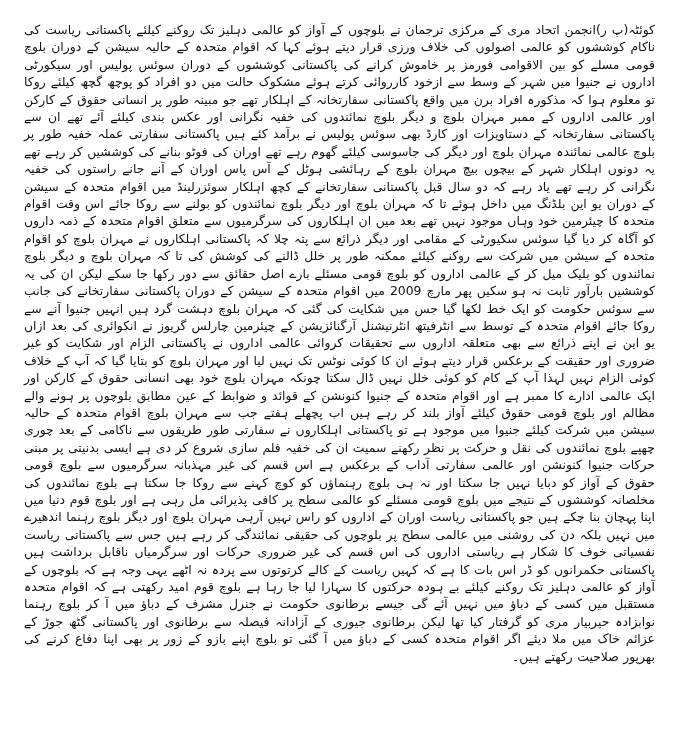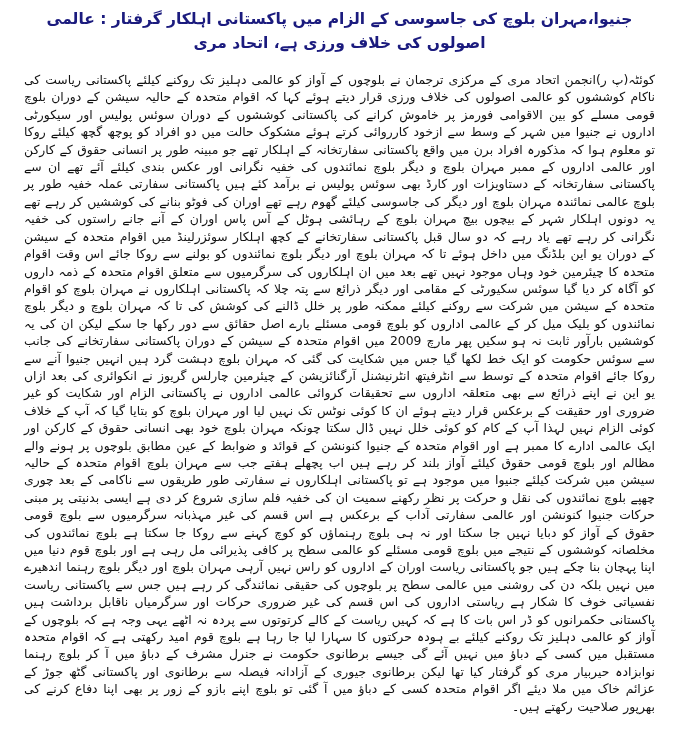--- a/index.html
+++ b/index.html
@@ -38,17 +38,16 @@
       text-align: justify;
       word-spacing: 0.5px;
       font-family: "DejaVu Sans", sans-serif;
     }
   </style>
 </head>
 <body>
 
 <div class="page" lang="ur" dir="rtl">
 
-  <h1 class="headline">جنیوا،مہران بلوچ کی جاسوسی کے الزام میں پاکستانی اہلکار گرفتار : عالمی اصولوں کی خلاف ورزی ہے، اتحاد مری</h1>
 
   <p class="body-text">کوئٹہ(پ ر)انجمن اتحاد مری کے مرکزی ترجمان نے بلوچوں کے آواز کو عالمی دہلیز تک روکنے کیلئے پاکستانی ریاست کی ناکام کوششوں کو عالمی اصولوں کی خلاف ورزی قرار دیتے ہوئے کہا کہ اقوام متحدہ کے حالیہ سیشن کے دوران بلوچ قومی مسلے کو بین الاقوامی فورمز پر خاموش کرانے کی پاکستانی کوششوں کے دوران سوئس پولیس اور سیکورٹی اداروں نے جنیوا میں شہر کے وسط سے ازخود کارروائی کرتے ہوئے مشکوک حالت میں دو افراد کو پوچھ گچھ کیلئے روکا تو معلوم ہوا کہ مذکورہ افراد برن میں واقع پاکستانی سفارتخانہ کے اہلکار تھے جو مبینہ طور پر انسانی حقوق کے کارکن اور عالمی اداروں کے ممبر مہران بلوچ و دیگر بلوچ نمائندوں کی خفیہ نگرانی اور عکس بندی کیلئے آئے تھے ان سے پاکستانی سفارتخانہ کے دستاویزات اور کارڈ بھی سوئس پولیس نے برآمد کئے ہیں پاکستانی سفارتی عملہ خفیہ طور پر بلوچ عالمی نمائندہ مہران بلوچ اور دیگر کی جاسوسی کیلئے گھوم رہے تھے اوران کی فوٹو بنانے کی کوششیں کر رہے تھے یہ دونوں اہلکار شہر کے بیچوں بیچ مہران بلوچ کے رہائشی ہوٹل کے آس پاس اوران کے آنے جانے راستوں کی خفیہ نگرانی کر رہے تھے یاد رہے کہ دو سال قبل پاکستانی سفارتخانے کے کچھ اہلکار سوئزرلینڈ میں اقوام متحدہ کے سیشن کے دوران یو این بلڈنگ میں داخل ہوئے تا کہ مہران بلوچ اور دیگر بلوچ نمائندوں کو بولنے سے روکا جائے اس وقت اقوام متحدہ کا چیئرمین خود وہاں موجود نہیں تھے بعد میں ان اہلکاروں کی سرگرمیوں سے متعلق اقوام متحدہ کے ذمہ داروں کو آگاہ کر دیا گیا سوئس سکیورٹی کے مقامی اور دیگر ذرائع سے پتہ چلا کہ پاکستانی اہلکاروں نے مہران بلوچ کو اقوام متحدہ کے سیشن میں شرکت سے روکنے کیلئے ممکنہ طور پر خلل ڈالنے کی کوشش کی تا کہ مہران بلوچ و دیگر بلوچ نمائندوں کو بلیک میل کر کے عالمی اداروں کو بلوچ قومی مسئلے بارے اصل حقائق سے دور رکھا جا سکے لیکن ان کی یہ کوششیں بارآور ثابت نہ ہو سکیں پھر مارچ 2009 میں اقوام متحدہ کے سیشن کے دوران پاکستانی سفارتخانے کی جانب سے سوئس حکومت کو ایک خط لکھا گیا جس میں شکایت کی گئی کہ مہران بلوچ دہشت گرد ہیں انہیں جنیوا آنے سے روکا جائے اقوام متحدہ کے توسط سے انٹرفیتھ انٹرنیشنل آرگنائزیشن کے چیئرمین چارلس گریوز نے انکوائری کی بعد ازاں یو این نے اپنے ذرائع سے بھی متعلقہ اداروں سے تحقیقات کروائی عالمی اداروں نے پاکستانی الزام اور شکایت کو غیر ضروری اور حقیقت کے برعکس قرار دیتے ہوئے ان کا کوئی نوٹس تک نہیں لیا اور مہران بلوچ کو بتایا گیا کہ آپ کے خلاف کوئی الزام نہیں لہذا آپ کے کام کو کوئی خلل نہیں ڈال سکتا چونکہ مہران بلوچ خود بھی انسانی حقوق کے کارکن اور ایک عالمی ادارے کا ممبر ہے اور اقوام متحدہ کے جنیوا کنونشن کے قوائد و ضوابط کے عین مطابق بلوچوں پر ہونے والے مظالم اور بلوچ قومی حقوق کیلئے آواز بلند کر رہے ہیں اب پچھلے ہفتے جب سے مہران بلوچ اقوام متحدہ کے حالیہ سیشن میں شرکت کیلئے جنیوا میں موجود ہے تو پاکستانی اہلکاروں نے سفارتی طور طریقوں سے ناکامی کے بعد چوری چھپے بلوچ نمائندوں کی نقل و حرکت پر نظر رکھنے سمیت ان کی خفیہ فلم سازی شروع کر دی ہے ایسی بدنیتی پر مبنی حرکات جنیوا کنونشن اور عالمی سفارتی آداب کے برعکس ہے اس قسم کی غیر مہذبانہ سرگرمیوں سے بلوچ قومی حقوق کے آواز کو دبایا نہیں جا سکتا اور نہ ہی بلوچ رہنماؤں کو کوچ کہنے سے روکا جا سکتا ہے بلوچ نمائندوں کی مخلصانہ کوششوں کے نتیجے میں بلوچ قومی مسئلے کو عالمی سطح پر کافی پذیرائی مل رہی ہے اور بلوچ قوم دنیا میں اپنا پہچان بنا چکے ہیں جو پاکستانی ریاست اوران کے اداروں کو راس نہیں آرہی مہران بلوچ اور دیگر بلوچ رہنما اندھیرے میں نہیں بلکہ دن کی روشنی میں عالمی سطح پر بلوچوں کی حقیقی نمائندگی کر رہے ہیں جس سے پاکستانی ریاست نفسیاتی خوف کا شکار ہے ریاستی اداروں کی اس قسم کی غیر ضروری حرکات اور سرگرمیاں ناقابل برداشت ہیں پاکستانی حکمرانوں کو ڈر اس بات کا ہے کہ کہیں ریاست کے کالے کرتوتوں سے پردہ نہ اٹھے یہی وجہ ہے کہ بلوچوں کے آواز کو عالمی دہلیز تک روکنے کیلئے بے ہودہ حرکتوں کا سہارا لیا جا رہا ہے بلوچ قوم امید رکھتی ہے کہ اقوام متحدہ مستقبل میں کسی کے دباؤ میں نہیں آئے گی جیسے برطانوی حکومت نے جنرل مشرف کے دباؤ میں آ کر بلوچ رہنما نوابزادہ حیربیار مری کو گرفتار کیا تھا لیکن برطانوی جیوری کے آزادانہ فیصلہ سے برطانوی اور پاکستانی گٹھ جوڑ کے عزائم خاک میں ملا دیئے اگر اقوام متحدہ کسی کے دباؤ میں آ گئی تو بلوچ اپنے بازو کے زور پر بھی اپنا دفاع کرنے کی بھرپور صلاحیت رکھتے ہیں۔</p>
 
 </div>
 
 </body></html>

